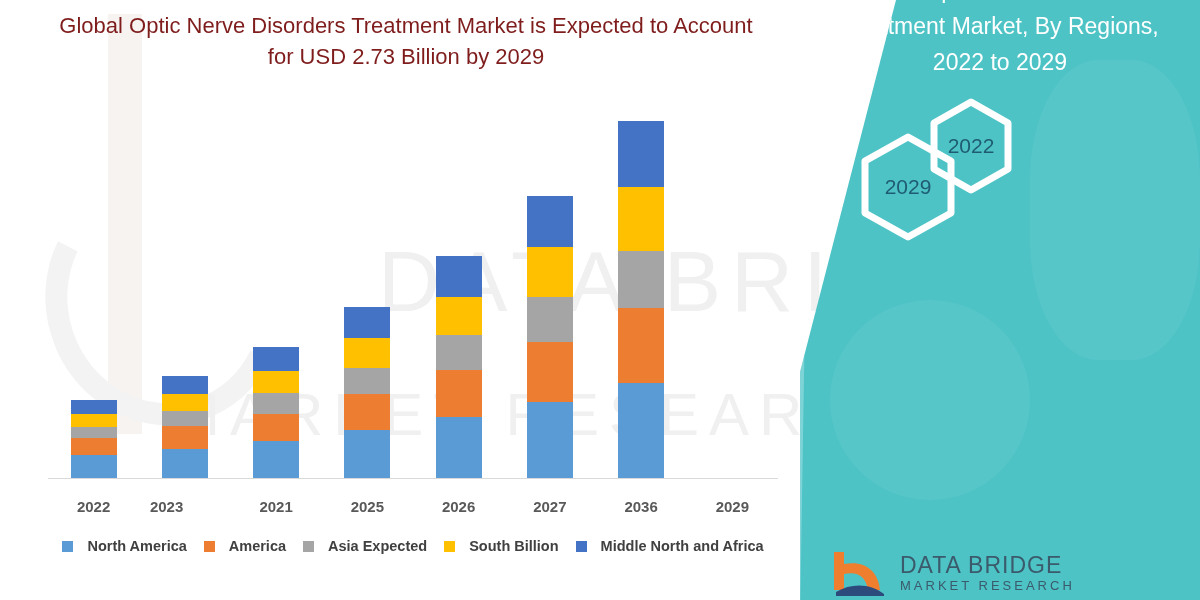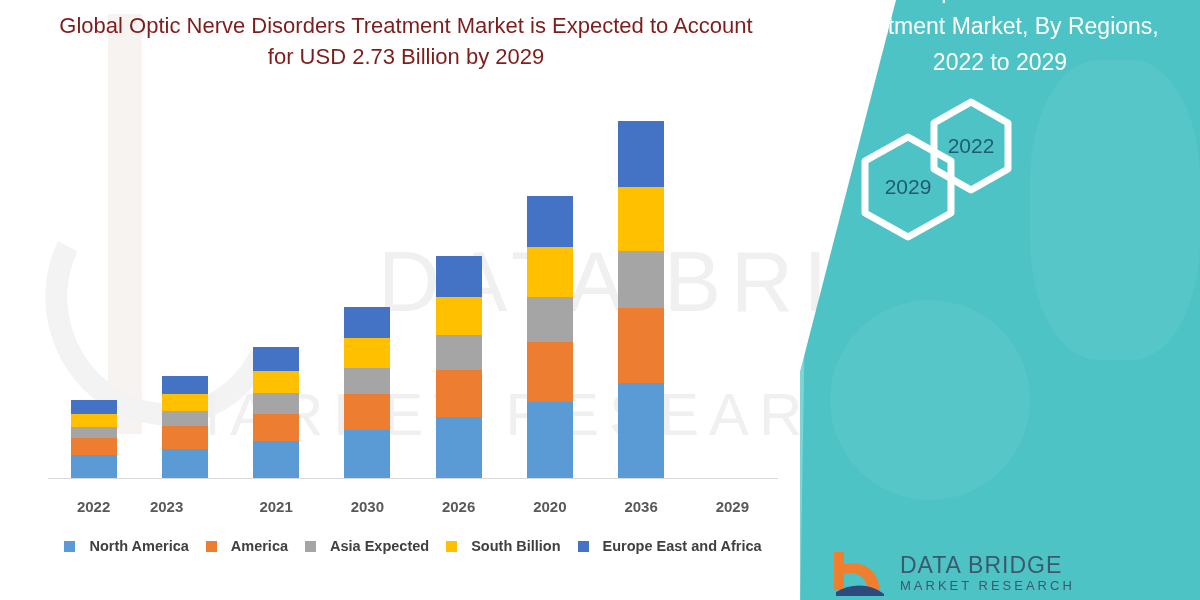--- a/index.html
+++ b/index.html
@@ -294,23 +294,23 @@
           <div class="seg" style="height: 94.76px; background: rgb(91, 155, 213);"></div>
         </div>
       </div>
       <div class="bar-col" style="left: 638.75px; width: 91.25px;"></div>
     </div>
   <div id="axis-line"></div>
   <div id="xlabels">
       <div class="xlabel" style="left: 0px; width: 91.25px;">2022</div>
       <div class="xlabel" style="left: 73px; width: 91.25px;">2023</div>
       <div class="xlabel" style="left: 182.5px; width: 91.25px;">2021</div>
-      <div class="xlabel" style="left: 273.75px; width: 91.25px;">2030</div>
+      <div class="xlabel" style="left: 273.75px; width: 91.25px;">2025</div>
       <div class="xlabel" style="left: 365px; width: 91.25px;">2026</div>
-      <div class="xlabel" style="left: 456.25px; width: 91.25px;">2020</div>
+      <div class="xlabel" style="left: 456.25px; width: 91.25px;">2027</div>
       <div class="xlabel" style="left: 547.5px; width: 91.25px;">2036</div>
       <div class="xlabel" style="left: 638.75px; width: 91.25px;">2029</div>
     </div>
   <div id="legend">
       <div class="legend-item">
         <span class="legend-swatch" style="background: rgb(91, 155, 213);"></span>
         <span>North America</span>
       </div>
       <div class="legend-item">
         <span class="legend-swatch" style="background: rgb(237, 125, 49);"></span>
@@ -319,21 +319,21 @@
       <div class="legend-item">
         <span class="legend-swatch" style="background: rgb(165, 165, 165);"></span>
         <span>Asia Expected</span>
       </div>
       <div class="legend-item">
         <span class="legend-swatch" style="background: rgb(255, 192, 0);"></span>
         <span>South Billion</span>
       </div>
       <div class="legend-item">
         <span class="legend-swatch" style="background: rgb(68, 114, 196);"></span>
-        <span>Europe East and Africa</span>
+        <span>Middle North and Africa</span>
       </div>
     </div>
 </div>
 
 <div id="right-panel">
   <div class="panel-blob blob-a"></div>
   <div class="panel-blob blob-b"></div>
 
   <div id="panel-title">Global Optic Nerve Disorders Treatment Market, By Regions, 2022 to 2029</div>
 

